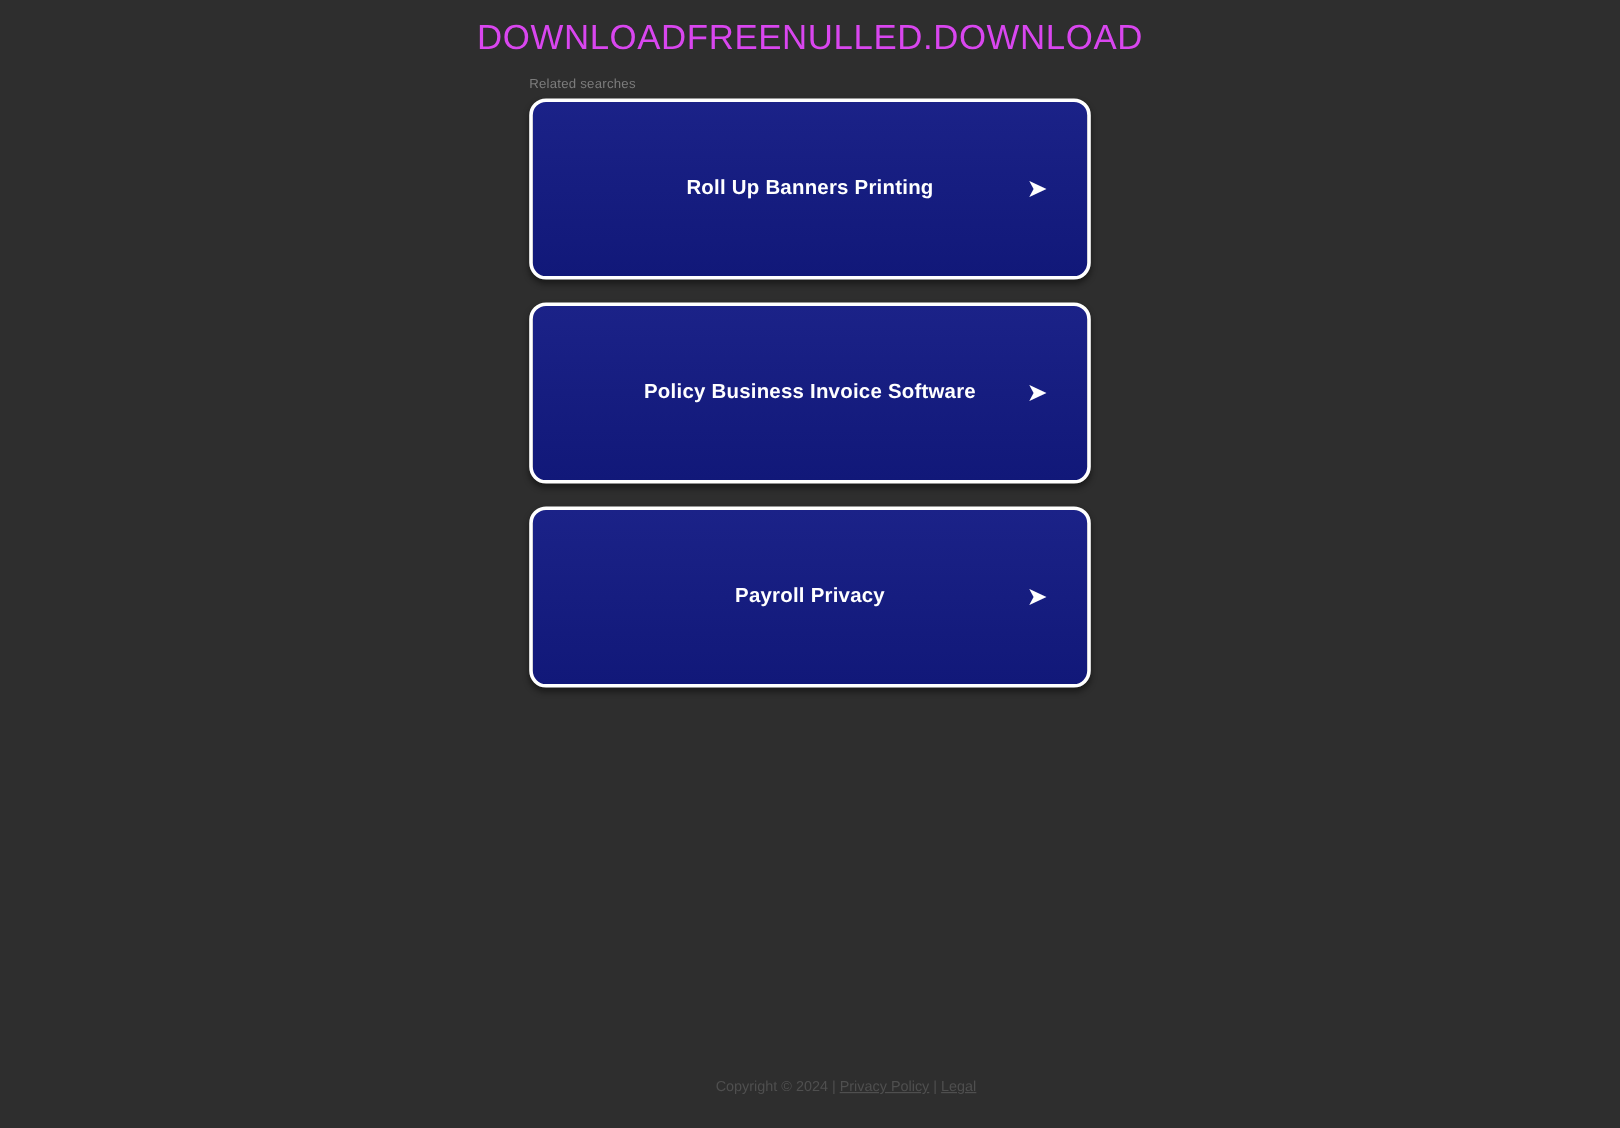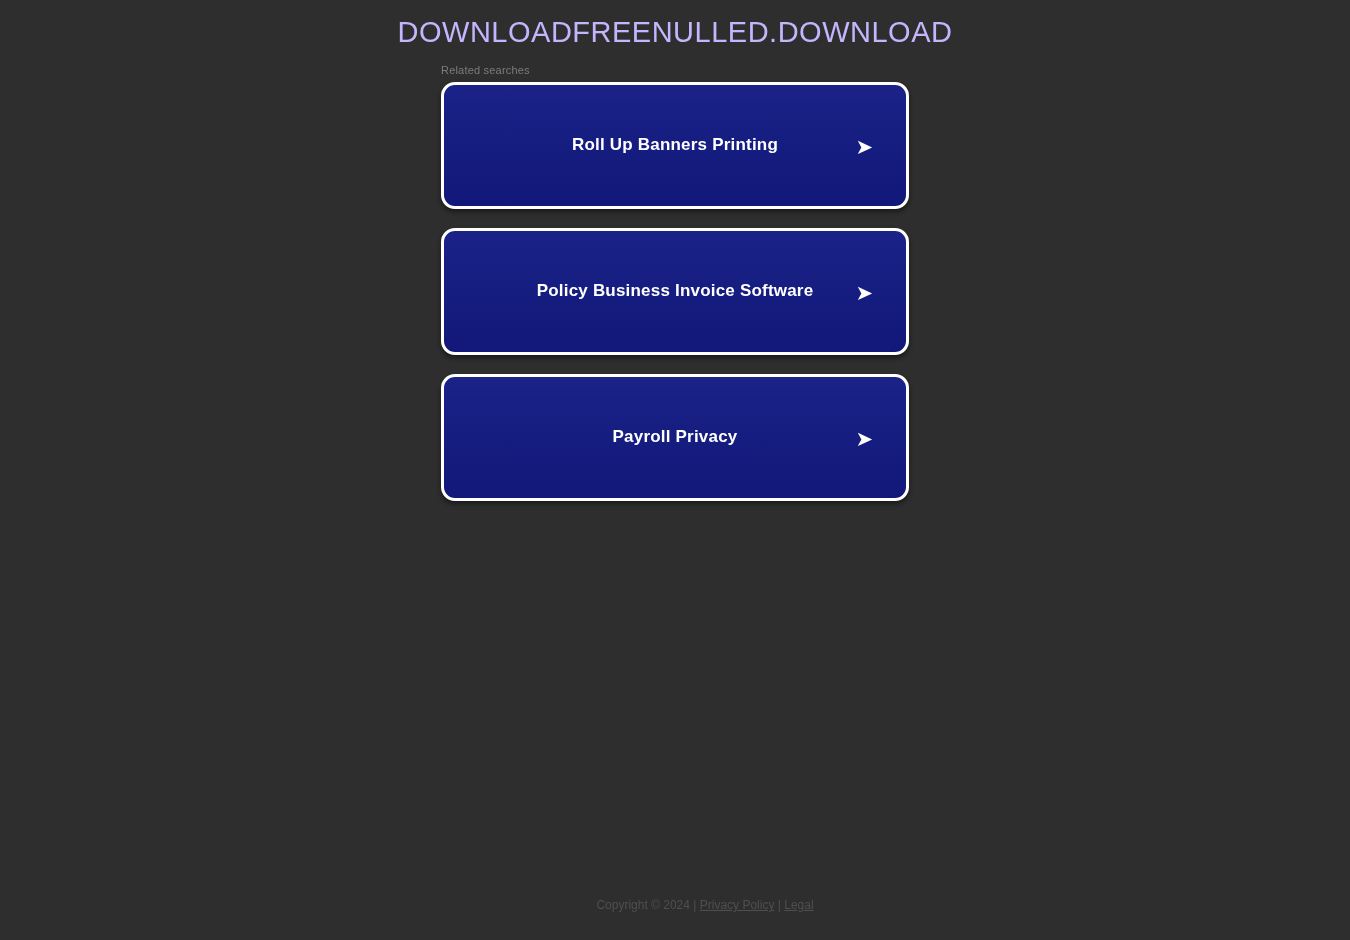--- a/index.html
+++ b/index.html
@@ -20,21 +20,21 @@
   }
 
   .site-title {
     position: absolute;
     top: 16px;
     left: 0;
     width: 1350px;
     text-align: center;
     font-size: 29px;
     letter-spacing: 0.5px;
-    color: #c4b5fd;
+    color: #d946ef;
     font-weight: 400;
     font-family: "Liberation Sans", sans-serif;
   }
 
   .related-label {
     position: absolute;
     top: 64px;
     left: 441px;
     font-size: 11px;
     color: #7c7c7c;
@@ -45,21 +45,21 @@
     position: absolute;
     top: 82px;
     left: 441px;
     width: 468px;
   }
 
   .ad-card {
     position: relative;
     box-sizing: border-box;
     width: 468px;
-    height: 127px;
+    height: 151px;
     margin-bottom: 19px;
     background: linear-gradient(180deg, #1b2288 0%, #161d80 50%, #111879 100%);
     border: 3px solid #ffffff;
     border-radius: 14px;
     box-shadow: 0 3px 5px rgba(0,0,0,0.45);
     display: flex;
     align-items: center;
     justify-content: center;
     cursor: pointer;
   }

